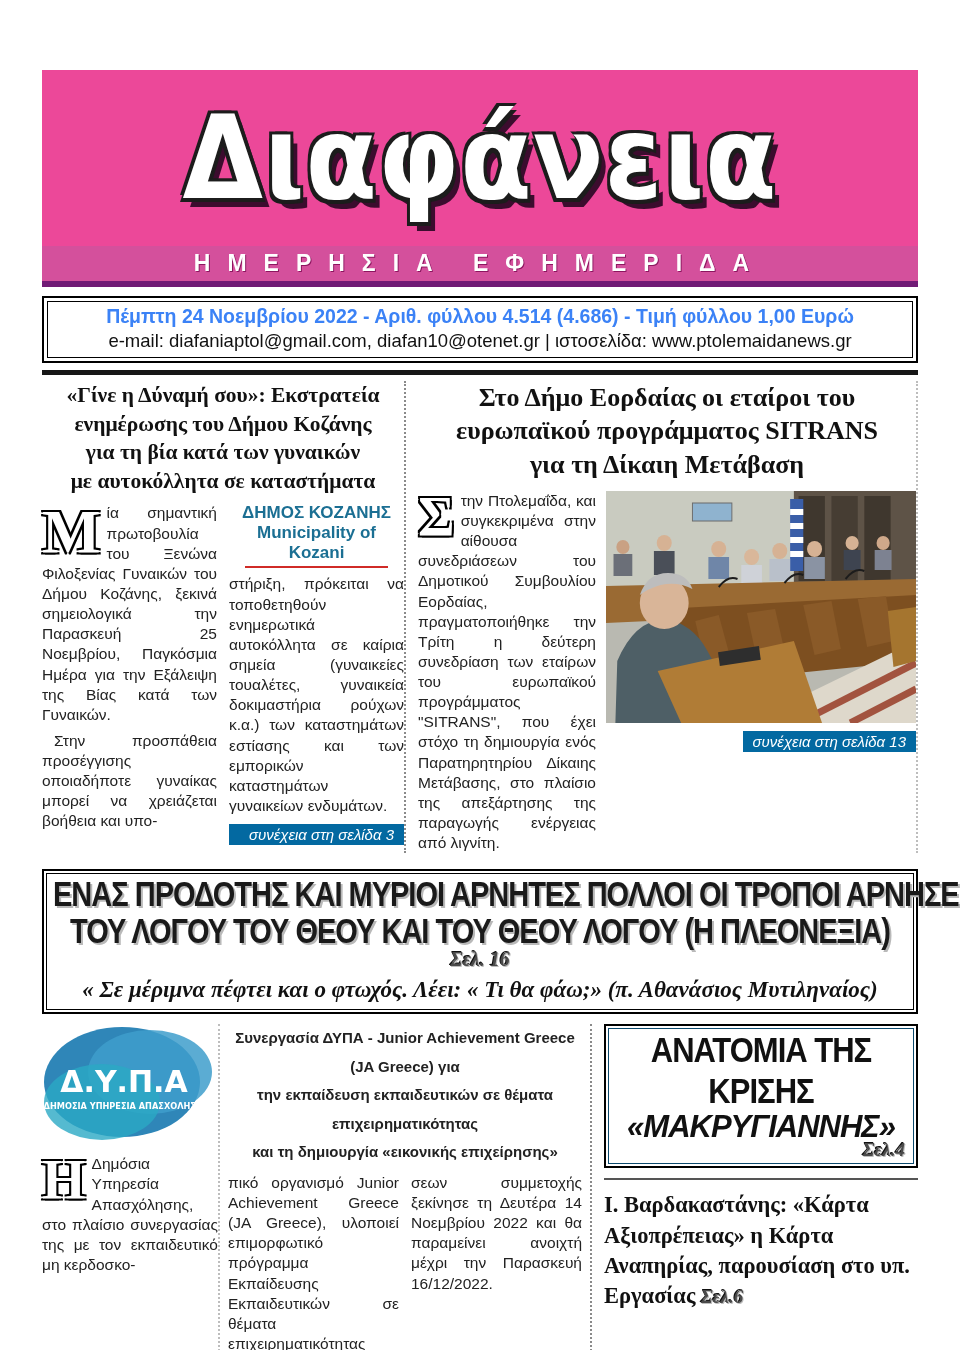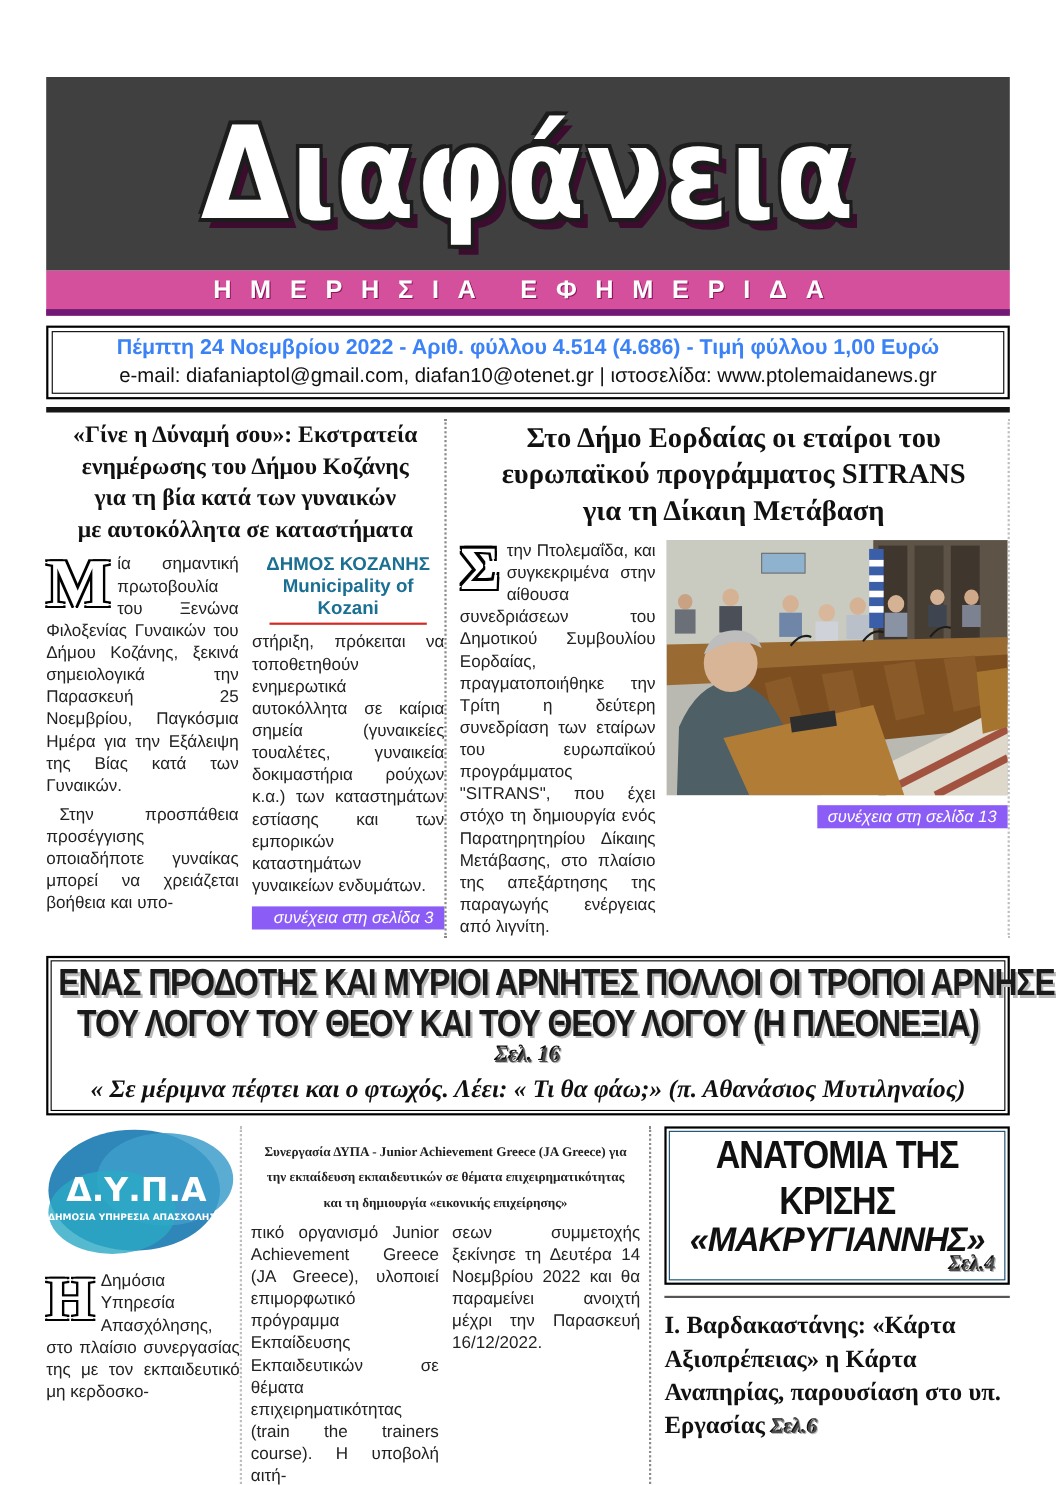--- a/index.html
+++ b/index.html
@@ -1,37 +1,37 @@
 <!DOCTYPE html>
 <html><head>
 <meta charset="utf-8">
 <style>
   * { margin:0; padding:0; box-sizing:border-box; }
   body { background:#e9e9e9; font-family:"Liberation Sans",sans-serif; }
   .page { width:960px; height:1350px; background:#fff; margin:0 auto; position:relative; overflow:hidden; }
   .inner { margin:0 42px; }
 
   
-  .masthead { margin-top:70px; background:#404040; height:176px; display:flex; align-items:center; justify-content:center; }
+  .masthead { margin-top:70px; background:#ec4899; height:176px; display:flex; align-items:center; justify-content:center; }
   .masthead-title { font-family:"DejaVu Sans",sans-serif; font-weight:800; font-size:104px; color:#fff; letter-spacing:1px;
      transform:scaleY(1.12); text-shadow:-3px -3px 0 #1c1c1c,3px -3px 0 #1c1c1c,-3px 3px 0 #1c1c1c,3px 3px 0 #1c1c1c,7px 8px 0 #3c0c2e; }
   .masthead-strip { background:#d4509c; border-bottom:6px solid #701a75; height:41px; display:flex; align-items:center; justify-content:center; }
   .masthead-sub { color:#fff; font-weight:bold; font-size:23px; letter-spacing:17px; text-shadow:1px 1px 0 #8d1660; }
 
   
   .datebox-outer { margin-top:9px; border:2px solid #000; padding:3px; }
   .datebox-inner { border:1px solid #000; text-align:center; padding:3px 4px 5px; }
   .dateline { font-weight:bold; font-size:19.5px; color:#3b82f6; }
   .contactline { font-size:18.5px; color:#111; margin-top:2px; }
   .rule-thick { height:5px; background:#161616; margin-top:7px; }
   .headline { font-family:"Liberation Serif",serif; font-weight:bold; color:#111; text-align:center; }
   .bodytext { font-size:15.5px; line-height:1.3; color:#222; text-align:justify; }
   .dropcap { float:left; font-family:"Liberation Serif",serif; font-weight:bold; font-size:62px; line-height:0.8; padding:4px 6px 0 0; color:#fff;
      text-shadow:-2px -2px 0 #000,2px -2px 0 #000,-2px 2px 0 #000,2px 2px 0 #000; }
-  .cont-box { background:#8b5cf6; color:#fff; font-style:italic; font-size:15px; text-align:right; padding:2px 10px; margin-top:8px; }
+  .cont-box { background:#0369a1; color:#fff; font-style:italic; font-size:15px; text-align:right; padding:2px 10px; margin-top:8px; }
   .pageref { font-family:"Liberation Serif",serif; font-style:italic; font-weight:bold; color:#4a4a4a; text-shadow:1px 1px 0 #bdbdbd,-1px -1px 0 #111; }
 
   
   .top-section { display:flex; margin-top:6px; padding-bottom:6px; }
   .art-campaign { width:362px; }
   .art-campaign .headline { font-size:21.5px; line-height:1.33; }
   .art-cols { display:flex; gap:12px; margin-top:8px; }
   .art-col { flex:1; }
   .kozani-logo { text-align:center; margin-bottom:6px; }
   .kozani-l1 { color:#1b6f93; font-weight:bold; font-size:17px; }
@@ -53,21 +53,21 @@
      text-shadow:2px 2px 0 #b9b9b9; white-space:nowrap; }
   .banner-l2 { font-size:29px; font-weight:700; letter-spacing:-1px; color:#1a1a1a; transform:scaleY(1.18); margin-top:4px;
      text-shadow:2px 2px 0 #b9b9b9; white-space:nowrap; display:inline-block; }
   .banner-l3 { font-family:"Liberation Serif",serif; font-style:italic; font-weight:bold; font-size:23px; color:#111; margin-top:6px; }
 
   
   .mid-section { display:flex; margin-top:10px; border-bottom:2px solid #555; padding-bottom:10px; }
   .mid-left { width:176px; }
   .dypa-text { margin-top:4px; }
   .mid-center { width:372px; padding:0 8px; border-left:2px dotted #bdbdbd; }
-  .mid-center .mc-headline { text-align:center; font-weight:bold; font-size:12px; line-height:1.9; color:#222; font-family:Liberation Serif, serif;margin-top:12px; }
+  .mid-center .mc-headline { text-align:center; font-weight:bold; font-size:15px; line-height:1.9; color:#222; font-family:Liberation Sans, sans-serif; }
   .mc-cols { display:flex; gap:12px; margin-top:6px; }
   .mid-right { flex:1; padding-left:12px; border-left:2px dotted #8a8a8a; }
   .anatomia-box { border:2px solid #000; padding:2px; }
   .anatomia-in { border:1px solid #0c4a6e; padding:6px 8px 2px; text-align:center; }
   .anatomia-l1 { font-size:31px; font-weight:700; letter-spacing:-1px; color:#111; transform:scaleY(1.15); }
   .anatomia-l2 { font-size:31px; font-weight:700; font-style:italic; letter-spacing:-1px; color:#111; margin-top:2px; }
   .anatomia-ref { text-align:right; font-size:19px; margin-top:-6px; }
   .mid-hr { border:none; border-top:2px solid #555; margin:10px 0; }
   .vard { font-family:"Liberation Serif",serif; font-weight:bold; font-size:22.5px; line-height:1.35; color:#111; }
   .vard .pageref { font-size:19px; }

